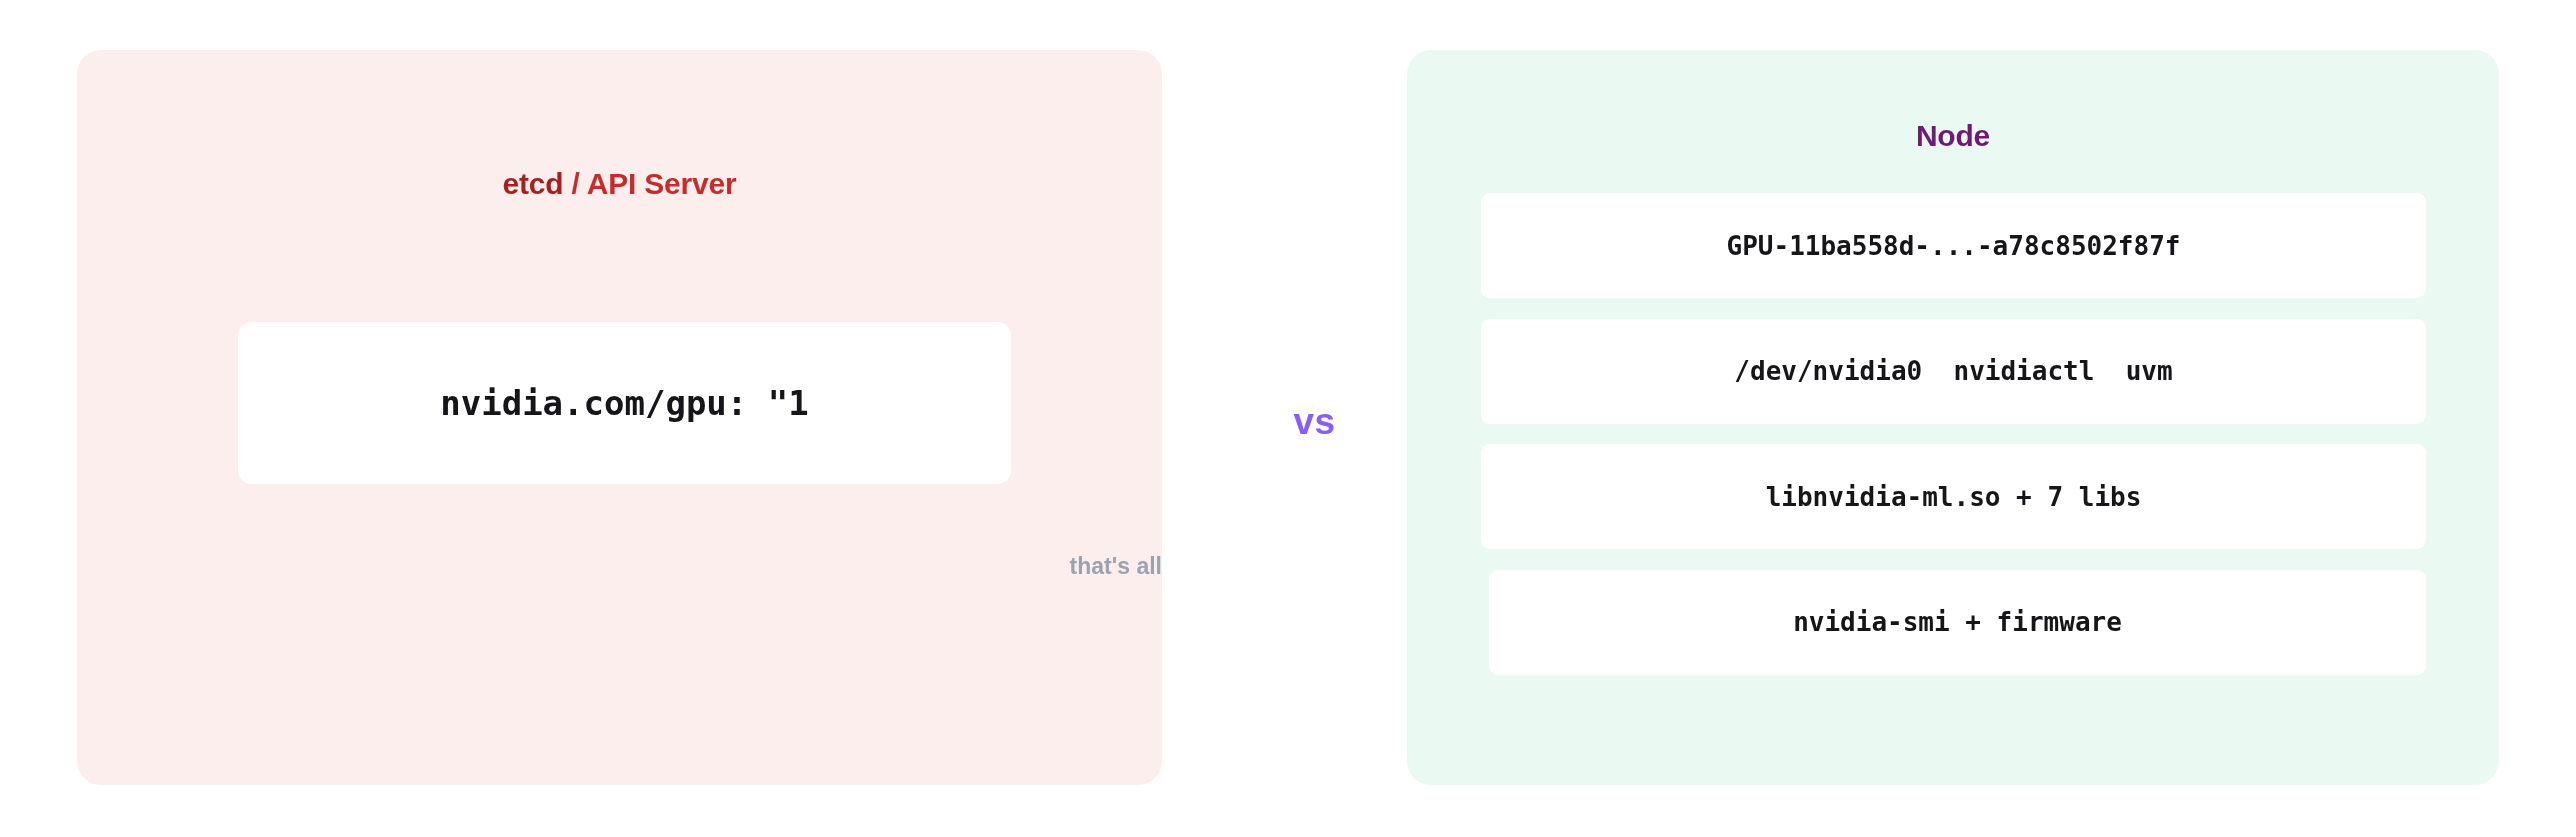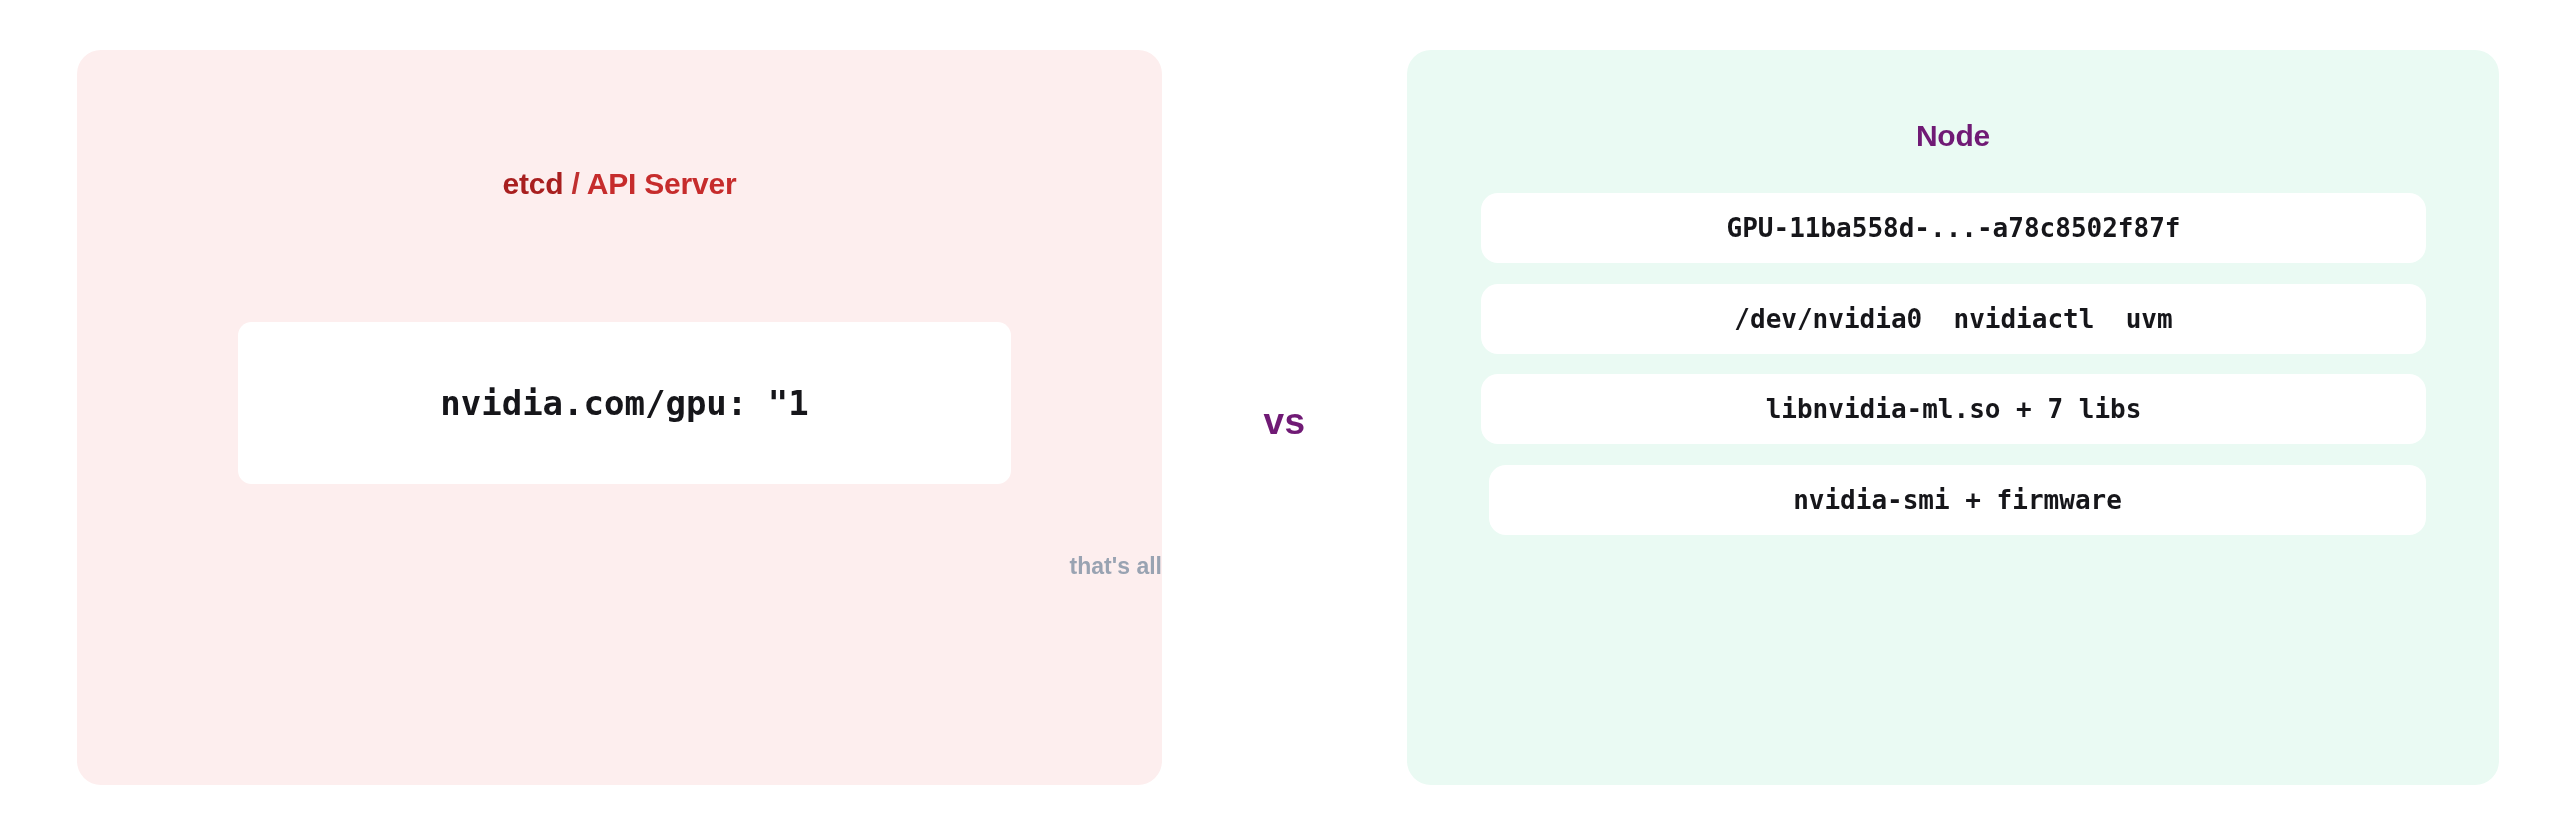--- a/index.html
+++ b/index.html
@@ -105,44 +105,44 @@
     font-size: 23px;
     font-weight: bold;
     color: #99a3b2;
     line-height: 1;
     white-space: nowrap;
   }
 
   
   #vs-label {
     position: absolute;
-    left: 1162px;
+    left: 1192px;
     top: 403px;
     width: 245px;
     text-align: center;
     font-size: 37px;
     font-weight: bold;
-    color: #701a75;
+    color: #8b5cf6;
     line-height: 1;
     letter-spacing: 0.5px;
   }
 
   
   #right-card-stack {
     position: absolute;
     left: 1481px;
     top: 193px;
     width: 945px;
   }
 
   .node-card {
-    height: 70px;
+    height: 105px;
     margin-bottom: 20.6px;
     background: #ffffff;
-    border-radius: 17px;
+    border-radius: 9px;
     display: flex;
     align-items: center;
     justify-content: center;
   }
 
   .node-card:last-child {
     margin-bottom: 0;
     margin-left: 8px;
   }
 

